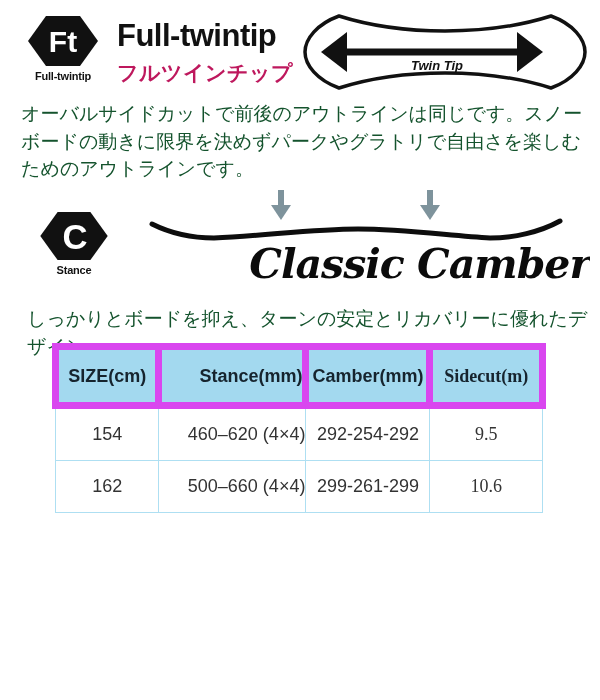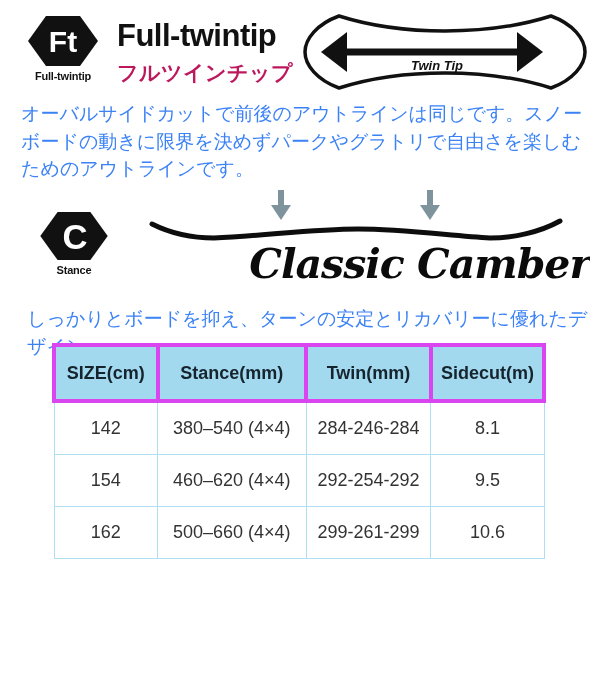--- a/index.html
+++ b/index.html
@@ -10,50 +10,50 @@
   
   .badge{position:absolute;text-align:center;}
   .ft-badge{left:28px;top:8px;width:70px;}
   .badge svg{display:block;margin:0 auto;}
   .badge-caption{font-size:11px;font-weight:bold;color:#111;margin-top:2px;letter-spacing:-0.2px;}
   .title-block{position:absolute;left:117px;top:14px;}
   .main-title{margin:0;font-size:31px;font-weight:bold;color:#111;letter-spacing:-0.5px;line-height:1.05;}
   .sub-title{font-size:21px;font-weight:bold;color:#be185d;margin-top:6px;letter-spacing:0.5px;}
   .board-graphic{position:absolute;left:297px;top:3px;}
   
-  .para{position:absolute;font-size:19px;line-height:1.45;color:#3b82f6;margin:0;}
+  .para{position:absolute;font-size:19px;line-height:1.45;color:#14532d;margin:0;}
   .para-1{left:21px;top:94px;width:572px;}
   .para-2{left:27px;top:299px;width:572px;}
   
   .camber-badge{left:40px;top:204px;width:68px;}
   .camber-curve{position:absolute;left:146px;top:180px;}
   .camber-title{
     position:absolute;left:150px;top:236px;width:440px;text-align:right;
     font-family:"DejaVu Serif",serif;font-style:italic;font-weight:bold;
     font-size:41px;letter-spacing:-1px;color:#0b0b0b;line-height:1.1;
   }
   
   .spec-table{
     position:absolute;left:52px;top:337px;width:494px;
     border-collapse:collapse;table-layout:fixed;
     font-family:"Liberation Sans",sans-serif;
   }
   .spec-table th{
-    background:#a3d9ef;border:4px solid #d946ef;
+    background:#a3d9ef;border:7px solid #d946ef;
     height:52px;font-size:18px;font-weight:bold;color:#16242e;
     text-align:center;padding:0;
   }
   .spec-table td{
     border:1px solid #aedff2;background:#fff;
     height:51px;font-size:18px;color:#333;text-align:center;padding:0;
   }
   .spec-table th:nth-child(1),.spec-table td:nth-child(1){width:21%;}
-  .spec-table th:nth-child(2),.spec-table td:nth-child(2){width:30.5%;}
+  .spec-table th:nth-child(2),.spec-table td:nth-child(2){width:30.5%;text-align:right;}
   .spec-table th:nth-child(3),.spec-table td:nth-child(3){width:25.5%;}
-  .spec-table th:nth-child(4),.spec-table td:nth-child(4){width:23%;}
+  .spec-table th:nth-child(4),.spec-table td:nth-child(4){width:23%;font-family:Liberation Serif, serif;}
 </style>
 </head>
 <body>
 
 <div class="canvas">
 
   <div class="badge ft-badge">
     <svg width="70" height="54" viewBox="0 0 70 54">
       <polygon points="0,27 18,2 52,2 70,27 52,52 18,52" fill="#111"></polygon>
       <text x="35" y="38" text-anchor="middle" fill="#fff" font-size="30" font-weight="bold" font-family="Liberation Sans, sans-serif">Ft</text>
@@ -102,31 +102,25 @@
 
   <div class="camber-title">Classic Camber</div>
 
   <p class="para para-2">しっかりとボードを抑え、ターンの安定とリカバリーに優れたデザイン。</p>
 
   <table class="spec-table">
     <thead>
       <tr>
         <th>SIZE(cm)</th>
         <th>Stance(mm)</th>
-        <th>Twin(mm)</th>
+        <th>Camber(mm)</th>
         <th>Sidecut(m)</th>
       </tr>
     </thead>
     <tbody>
-        <tr>
-          <td>142</td>
-          <td>380–540 (4×4)</td>
-          <td>284-246-284</td>
-          <td>8.1</td>
-        </tr>
         <tr>
           <td>154</td>
           <td>460–620 (4×4)</td>
           <td>292-254-292</td>
           <td>9.5</td>
         </tr>
         <tr>
           <td>162</td>
           <td>500–660 (4×4)</td>
           <td>299-261-299</td>

